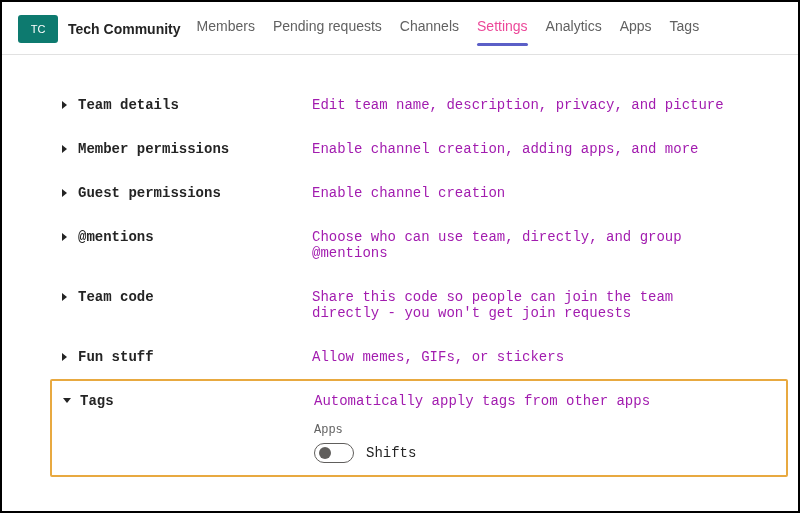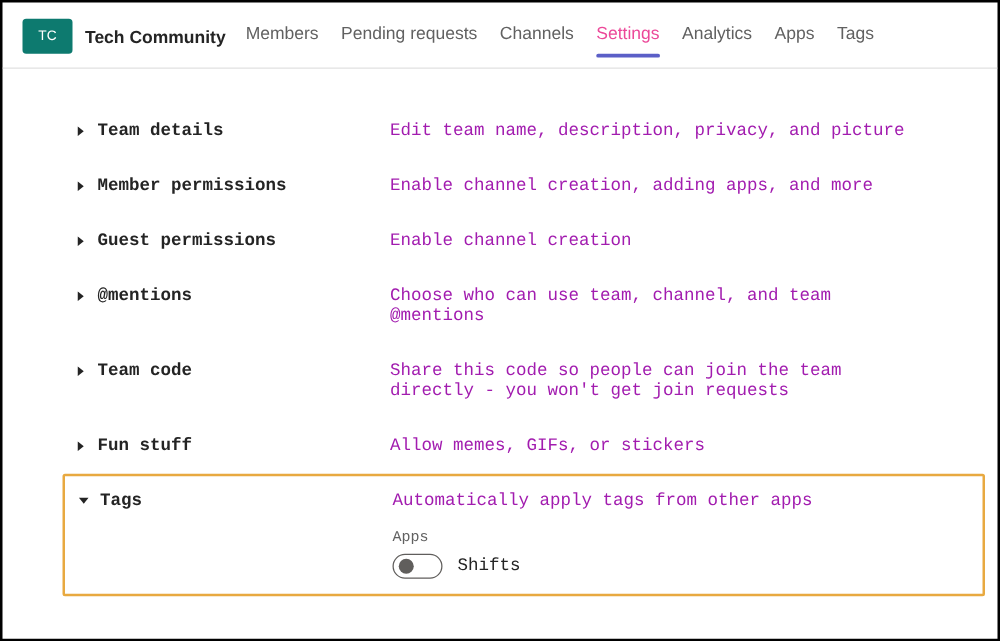--- a/index.html
+++ b/index.html
@@ -198,21 +198,21 @@
 
   <div class="setting-row">
     <div class="setting-left">
       <span class="caret">
         <svg width="6" height="8" viewBox="0 0 6 8">
             <path d="M0 0 L5 4 L0 8 Z" fill="#242424"></path>
           </svg>
       </span>
       <span class="setting-title">@mentions</span>
     </div>
-    <div class="setting-desc">Choose who can use team, channel, and team @mentions</div>
+    <div class="setting-desc">Choose who can use team, directly, and group @mentions</div>
   </div>
 
   <div class="setting-row">
     <div class="setting-left">
       <span class="caret">
         <svg width="6" height="8" viewBox="0 0 6 8">
             <path d="M0 0 L5 4 L0 8 Z" fill="#242424"></path>
           </svg>
       </span>
       <span class="setting-title">Team code</span>

